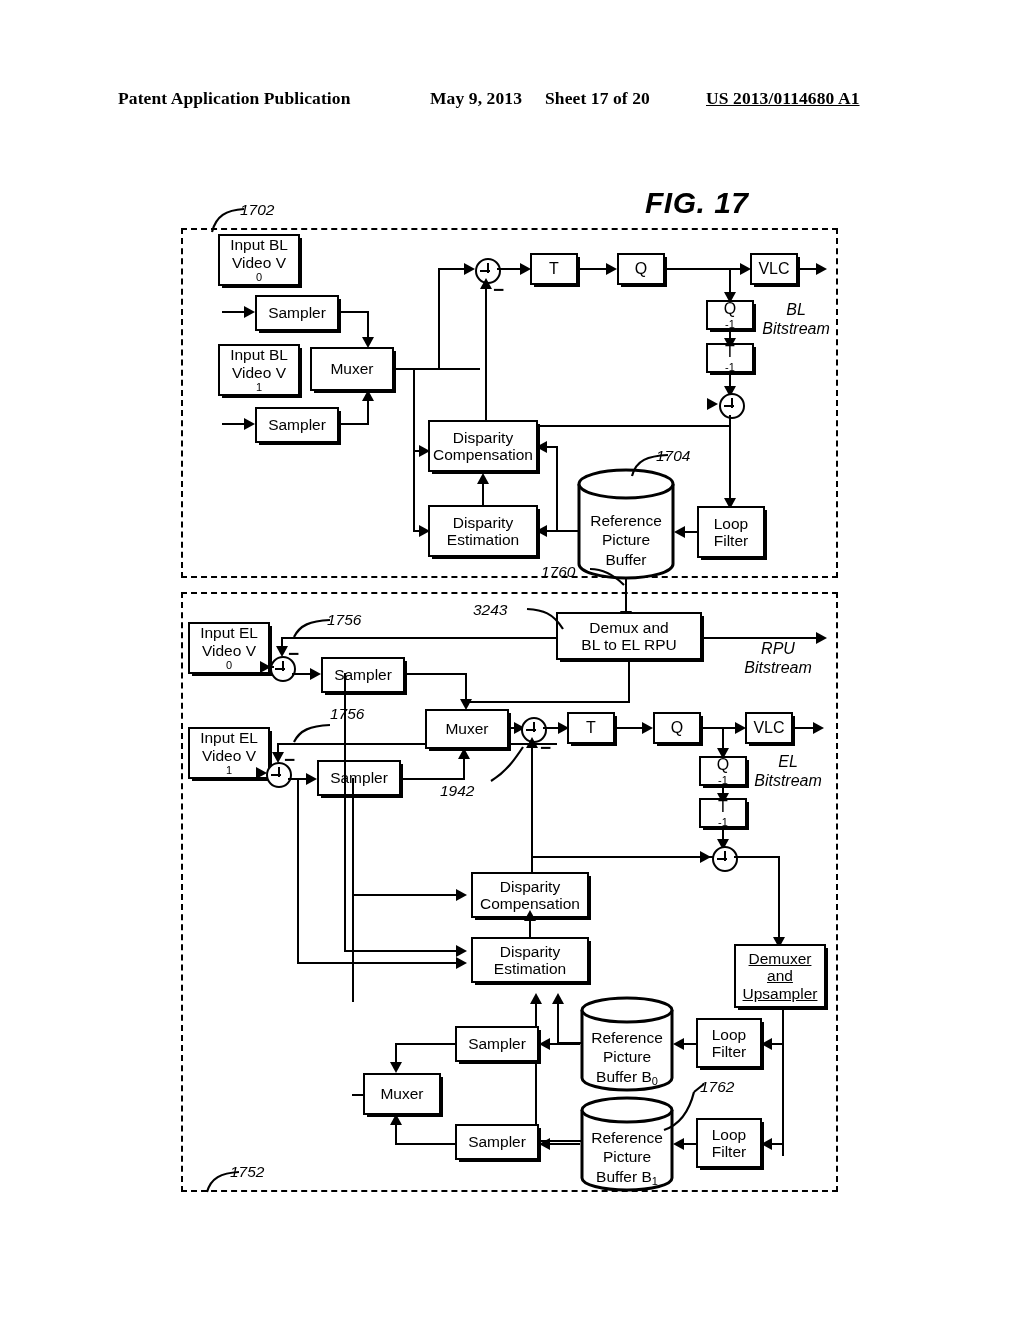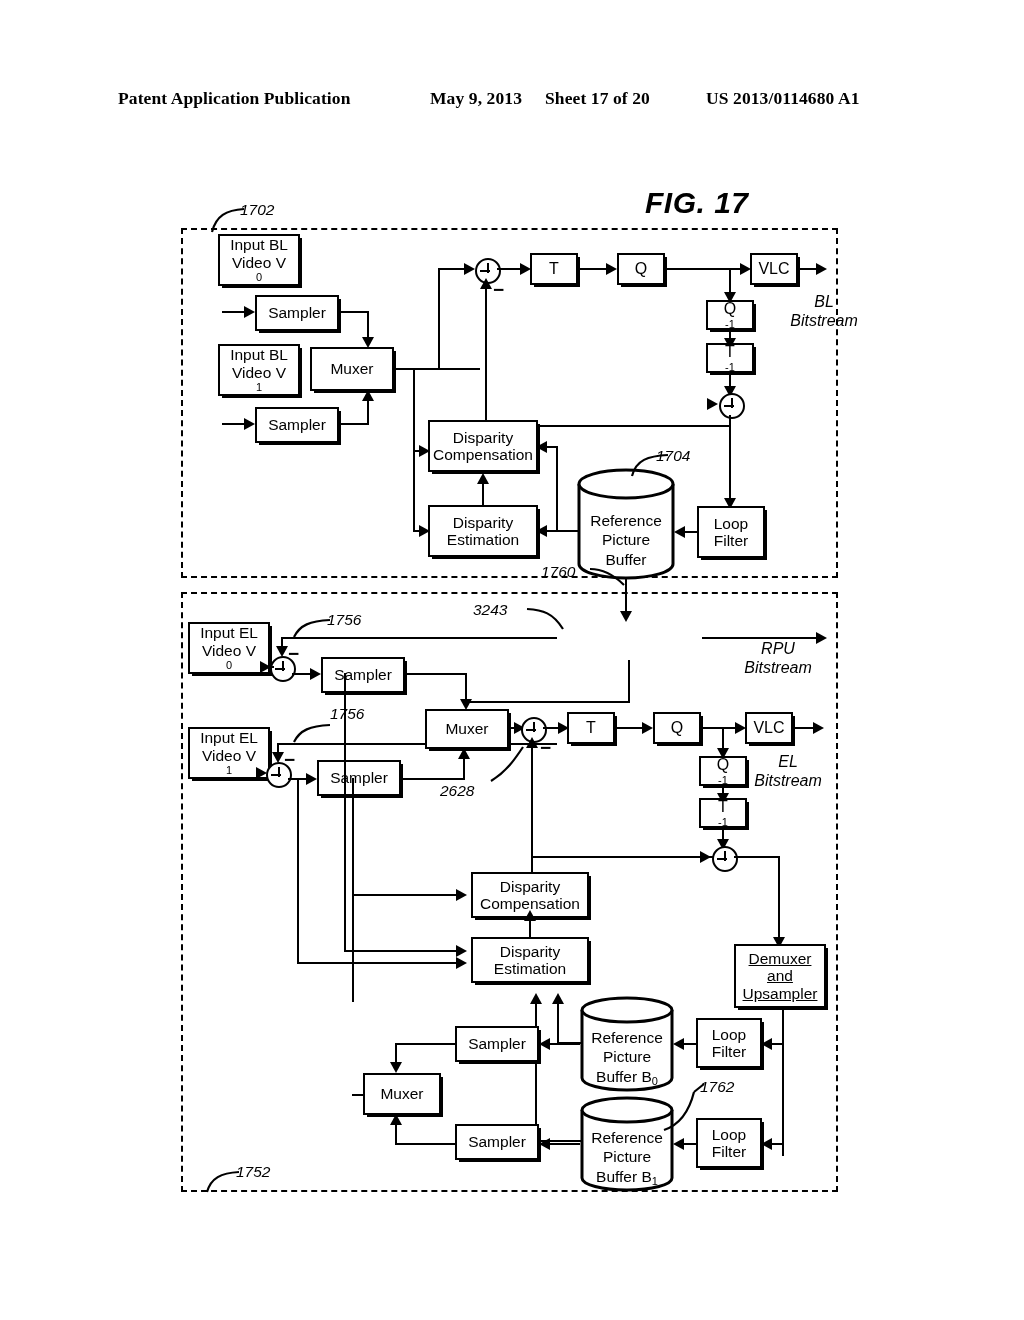--- a/index.html
+++ b/index.html
@@ -9,21 +9,21 @@
   .page{position:absolute;left:0;top:0;width:1024px;height:1320px;overflow:hidden;}
 
   
   .hdr{position:absolute;top:88px;left:0;width:1024px;height:24px;
        font-family:"Liberation Serif", serif;font-weight:bold;font-size:17.5px;
        letter-spacing:.1px;}
   .hdr span{position:absolute;white-space:nowrap;}
   .hdr .h1{left:118px;}
   .hdr .h2{left:430px;}
   .hdr .h3{left:545px;}
-  .hdr .h4{left:706px;}
+  .hdr .h4{left:706px;text-decoration:underline;}
 
   
   .figtitle{position:absolute;left:645px;top:186px;
             font-family:"Liberation Sans", sans-serif;
             font-weight:bold;font-style:italic;font-size:30px;letter-spacing:.5px;}
 
   
   .dashframe{position:absolute;border:2.5px dashed #000;box-sizing:border-box;}
 
   
@@ -165,21 +165,21 @@
     <span>Q</span>
   </div>
   <div class="ln h" style="left:665px;top:268px;width:81px;"></div>
   <div class="arw r" style="left:740px;top:263px;"></div>
 
   <div class="box sm" style="left:750px;top:253px;width:48px;height:32px;">
     <span>VLC</span>
   </div>
   <div class="ln h" style="left:798px;top:268px;width:22px;"></div>
   <div class="arw r" style="left:816px;top:263px;"></div>
-  <div class="cap" style="left:752px;top:292px;width:88px;padding-left:28px;">
+  <div class="cap" style="left:752px;top:300px;width:88px;">
     <span>BL</span><br>
     <span>Bitstream</span>
   </div>
 
   <div class="ln v" style="left:729px;top:268px;height:25px;"></div>
   <div class="arw d" style="left:724px;top:292px;"></div>
   <div class="box sm" style="left:706px;top:300px;width:48px;height:30px;">
     <span>
         <span>Q</span>
         <span class="sup">-1</span>
@@ -254,21 +254,21 @@
   <div class="arw d" style="left:620px;top:611px;"></div>
   <svg class="leader" style="left:588px;top:565px;width:42px;height:22px;">
     <path d="M2,4 C14,4 26,10 36,20" stroke="#000" stroke-width="2.2" fill="none"></path>
   </svg>
   <div class="ref" style="left:541px;top:563px;">1760</div>
 
   <div class="dashframe" style="left:181px;top:592px;width:657px;height:600px;"></div>
   <svg class="leader" style="left:205px;top:1168px;width:38px;height:26px;">
     <path d="M2,24 C6,10 16,5 34,4" stroke="#000" stroke-width="2.2" fill="none"></path>
   </svg>
-  <div class="ref" style="left:236px;top:1163px;">1752</div>
+  <div class="ref" style="left:230px;top:1163px;">1752</div>
 
   <div class="box" style="left:188px;top:622px;width:82px;height:52px;">
     <span>
       <span>Input EL</span>
       <span>
           <span>Video V</span>
           <span class="sub">0</span>
         </span>
     </span>
   </div>
@@ -329,31 +329,37 @@
 
   <div class="ln h" style="left:401px;top:778px;width:64px;"></div>
   <div class="ln v" style="left:463px;top:758px;height:22px;"></div>
   <div class="arw u" style="left:458px;top:748px;"></div>
 
   <div class="ln h" style="left:509px;top:727px;width:12px;"></div>
   <div class="arw r" style="left:514px;top:722px;"></div>
   <svg class="leader" style="left:485px;top:745px;width:42px;height:42px;">
     <path d="M38,2 C30,14 22,26 6,36" stroke="#000" stroke-width="2.2" fill="none"></path>
   </svg>
-  <div class="ref" style="left:440px;top:782px;">2628</div>
+  <div class="ref" style="left:440px;top:782px;">1942</div>
 
   <div class="sum" style="left:521px;top:717px;"></div>
   <div class="minus" style="left:540px;top:738px;">−</div>
   <div class="ln h" style="left:543px;top:727px;width:20px;"></div>
   <div class="arw r" style="left:558px;top:722px;"></div>
 
   <div class="ln v" style="left:531px;top:745px;height:133px;"></div>
   <div class="arw u" style="left:526px;top:737px;"></div>
   <div class="ln h" style="left:531px;top:856px;width:190px;"></div>
 
+  <div class="box" style="left:556px;top:612px;width:146px;height:48px;">
+    <span>
+      <span>Demux and</span>
+      <span>BL to EL RPU</span>
+    </span>
+  </div>
   <svg class="leader" style="left:525px;top:607px;width:40px;height:26px;">
     <path d="M38,22 C28,6 18,3 2,2" stroke="#000" stroke-width="2.2" fill="none"></path>
   </svg>
   <div class="ref" style="left:473px;top:601px;">3243</div>
 
   <div class="ln h" style="left:702px;top:637px;width:118px;"></div>
   <div class="arw r" style="left:816px;top:632px;"></div>
   <div class="cap" style="left:730px;top:639px;width:96px;">
     <span>RPU</span><br>
     <span>Bitstream</span>

